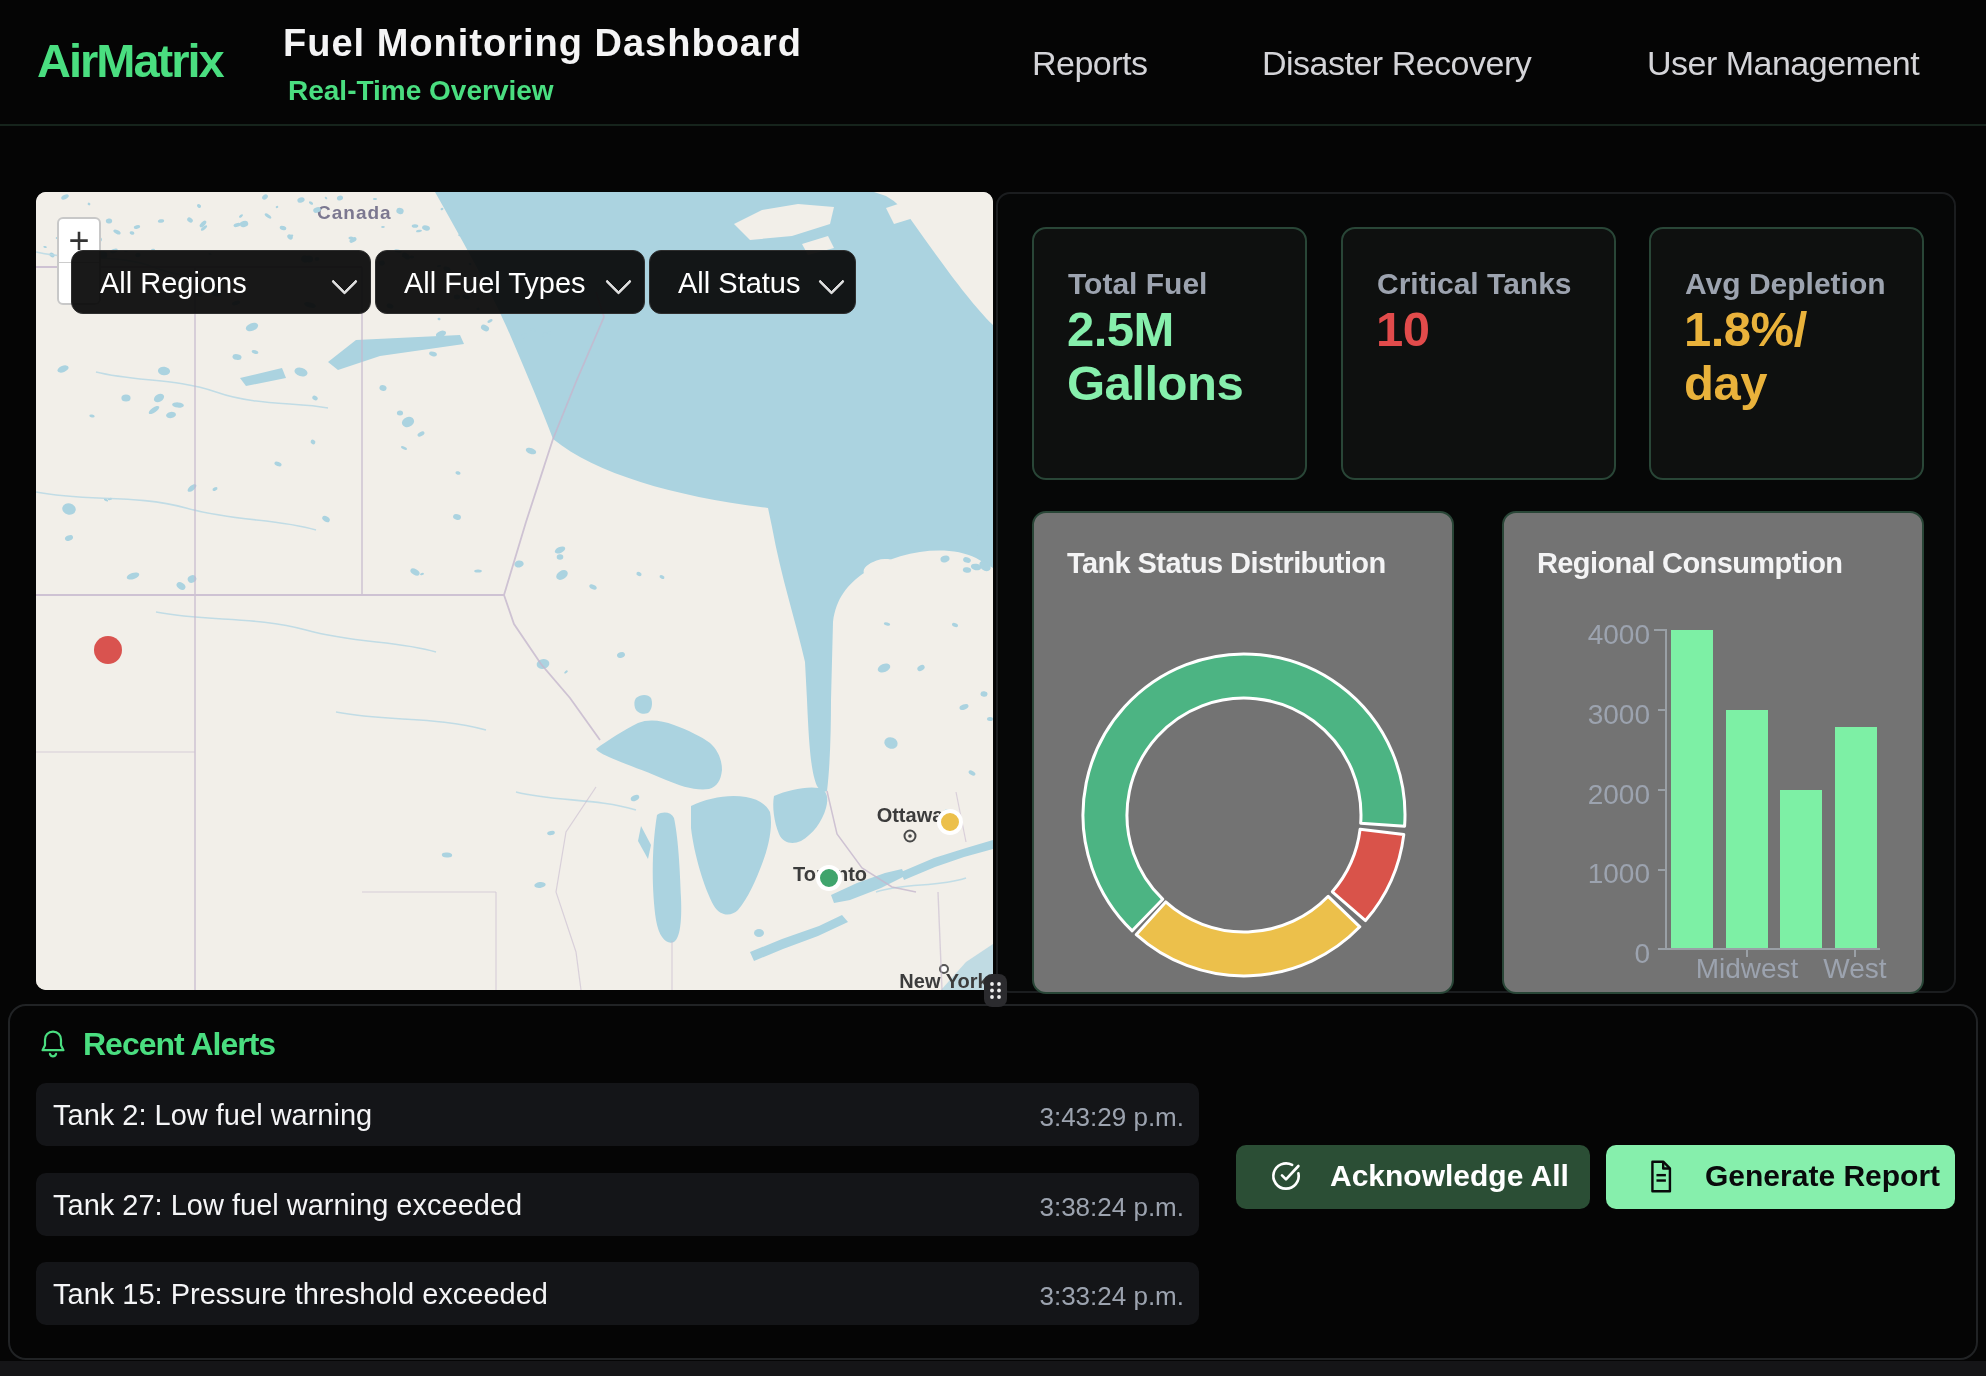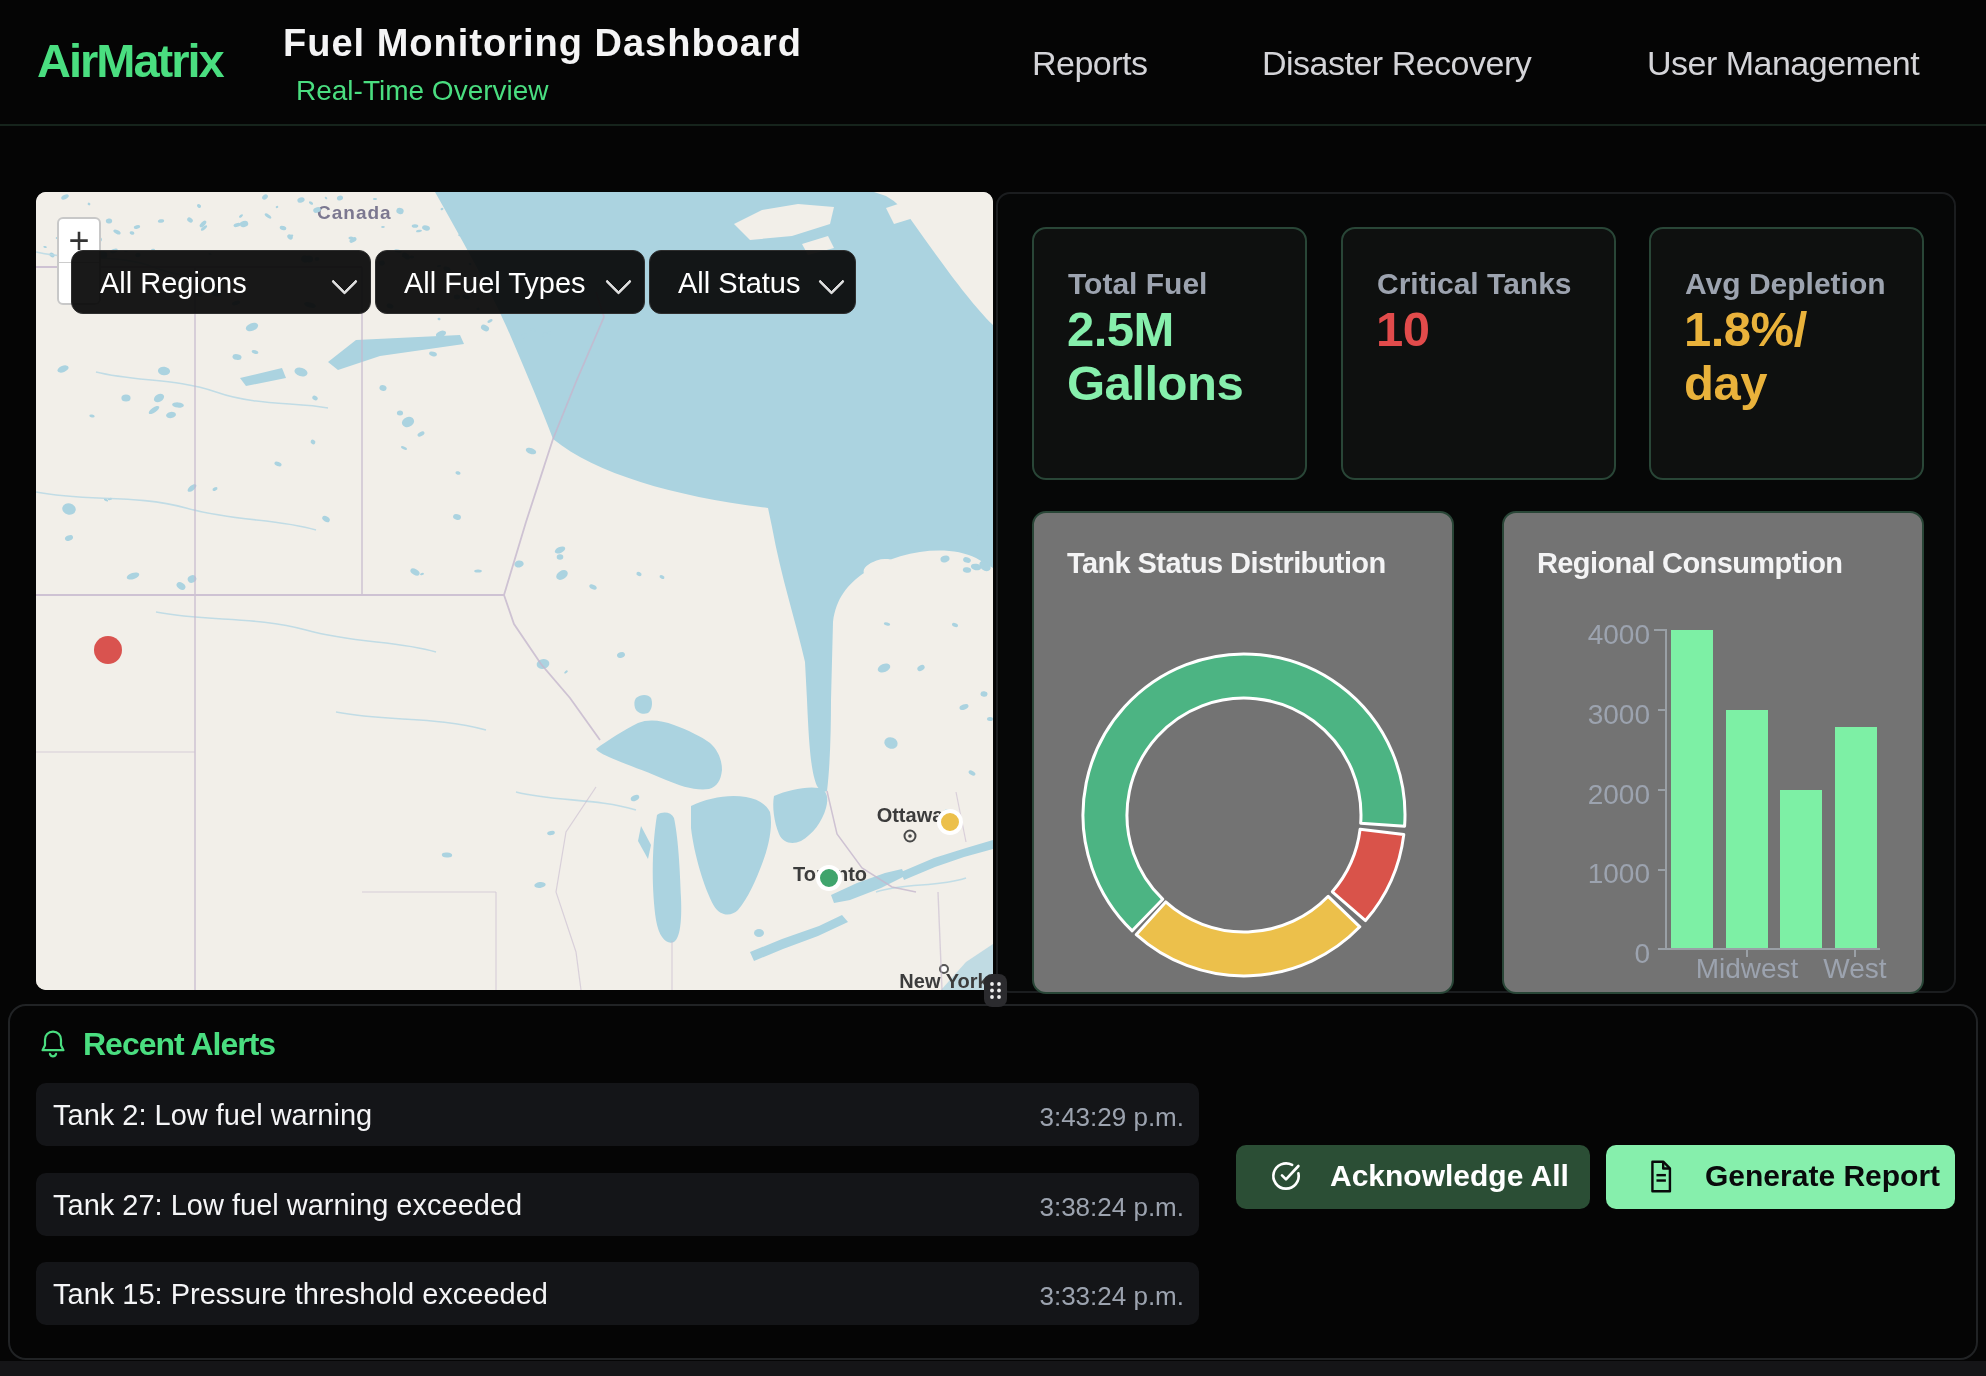--- a/index.html
+++ b/index.html
@@ -5,21 +5,21 @@
   * { margin:0; padding:0; box-sizing:border-box; }
   html,body { width:1986px; height:1376px; background:#050505; overflow:hidden;
     font-family:"Liberation Sans", sans-serif; }
   #page { position:relative; width:1986px; height:1376px; background:#050505; }
 
   
   #header { position:absolute; left:0; top:0; width:1986px; height:126px;
     background:#050505; border-bottom:2px solid #16241c; }
   #logo { position:absolute; left:37px; top:33px; letter-spacing:-2px; font-size:47px; font-weight:700; color:#4ade80; }
   #htitle { position:absolute; left:283px; top:22px; font-size:38px; font-weight:700; color:#f4f4f5; letter-spacing:1px;}
-  #hsub { position:absolute; left:296px; top:75px; font-size:28px; font-weight:400; color:#4ade80; }
+  #hsub { position:absolute; left:288px; top:75px; font-size:28px; font-weight:700; color:#4ade80; }
   .nav { position:absolute; top:44px; font-size:34px; color:#d4d4d8; font-weight:400; letter-spacing:-0.5px; }
 
   
   #map { position:absolute; left:36px; top:192px; width:957px; height:798px;
     border-radius:10px; overflow:hidden; background:#f2efe9; }
   .dd { position:absolute; height:64px; background:rgba(8,8,8,0.93); border:1px solid #2e2e2e; border-radius:12px;
     color:#fff; font-size:29px; font-weight:500; line-height:64px; padding-left:28px; z-index:5; }
   .chev { position:absolute; top:21px; width:19px; height:19px; border-right:3px solid #ddd;
     border-bottom:3px solid #ddd; transform:rotate(45deg); border-radius:2px; }
   #zoomctl { position:absolute; left:21px; top:25px; width:44px; height:88px; background:#fff;

